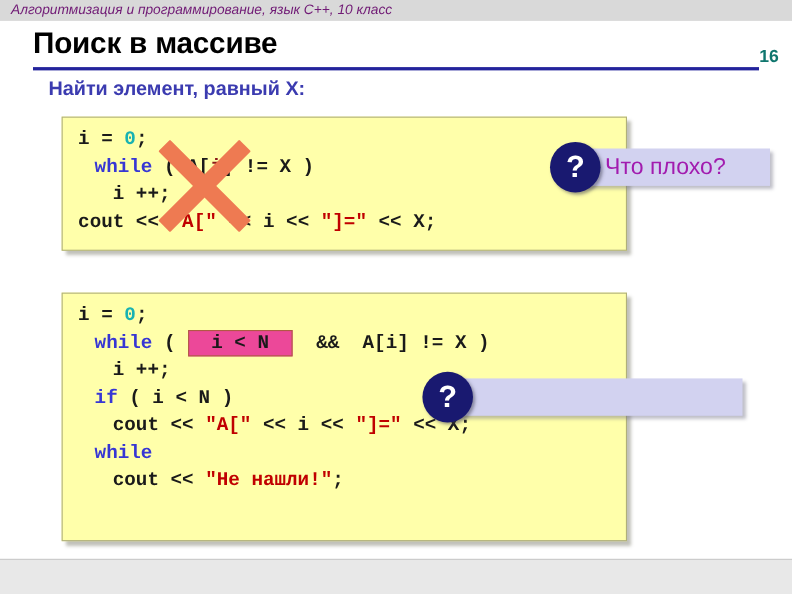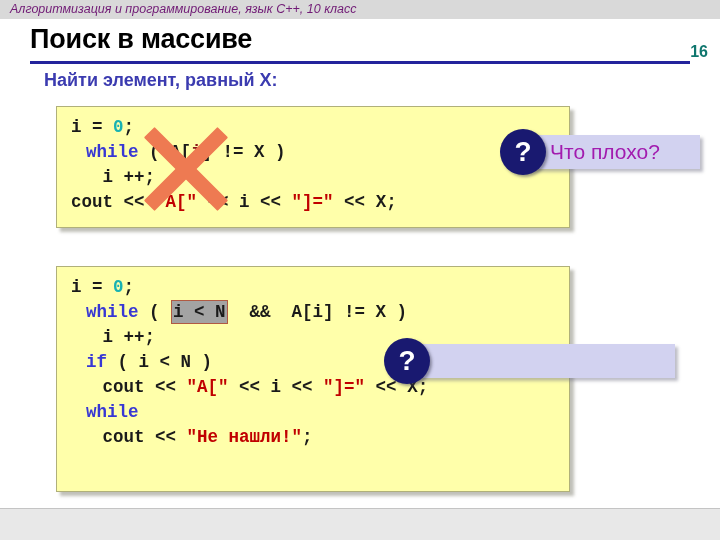--- a/index.html
+++ b/index.html
@@ -86,23 +86,23 @@
   #code-block-2 { left: 56px; top: 266px; width: 514px; height: 226px; }
 
   .kw      { color: #3737d4; margin-left: 15px; }   
   .num     { color: #18b2b2; }   
   .str     { color: #c00000; }   
   .ident-r { color: #8a1a1a; }   
 
   
   .cond-box {
     display: inline-block;
-    background: #a3a3a3;
+    background: #ec4899;
     border: 1.5px solid #b05a43;
-    padding: 0px 1px;
+    padding: 0px 20px;
     margin: 0 1px;
     line-height: 22px;
   }
 
   
   .x-mark {
     position: absolute;
     left: 148px; top: 131px;
     width: 76px; height: 76px;
     pointer-events: none;

